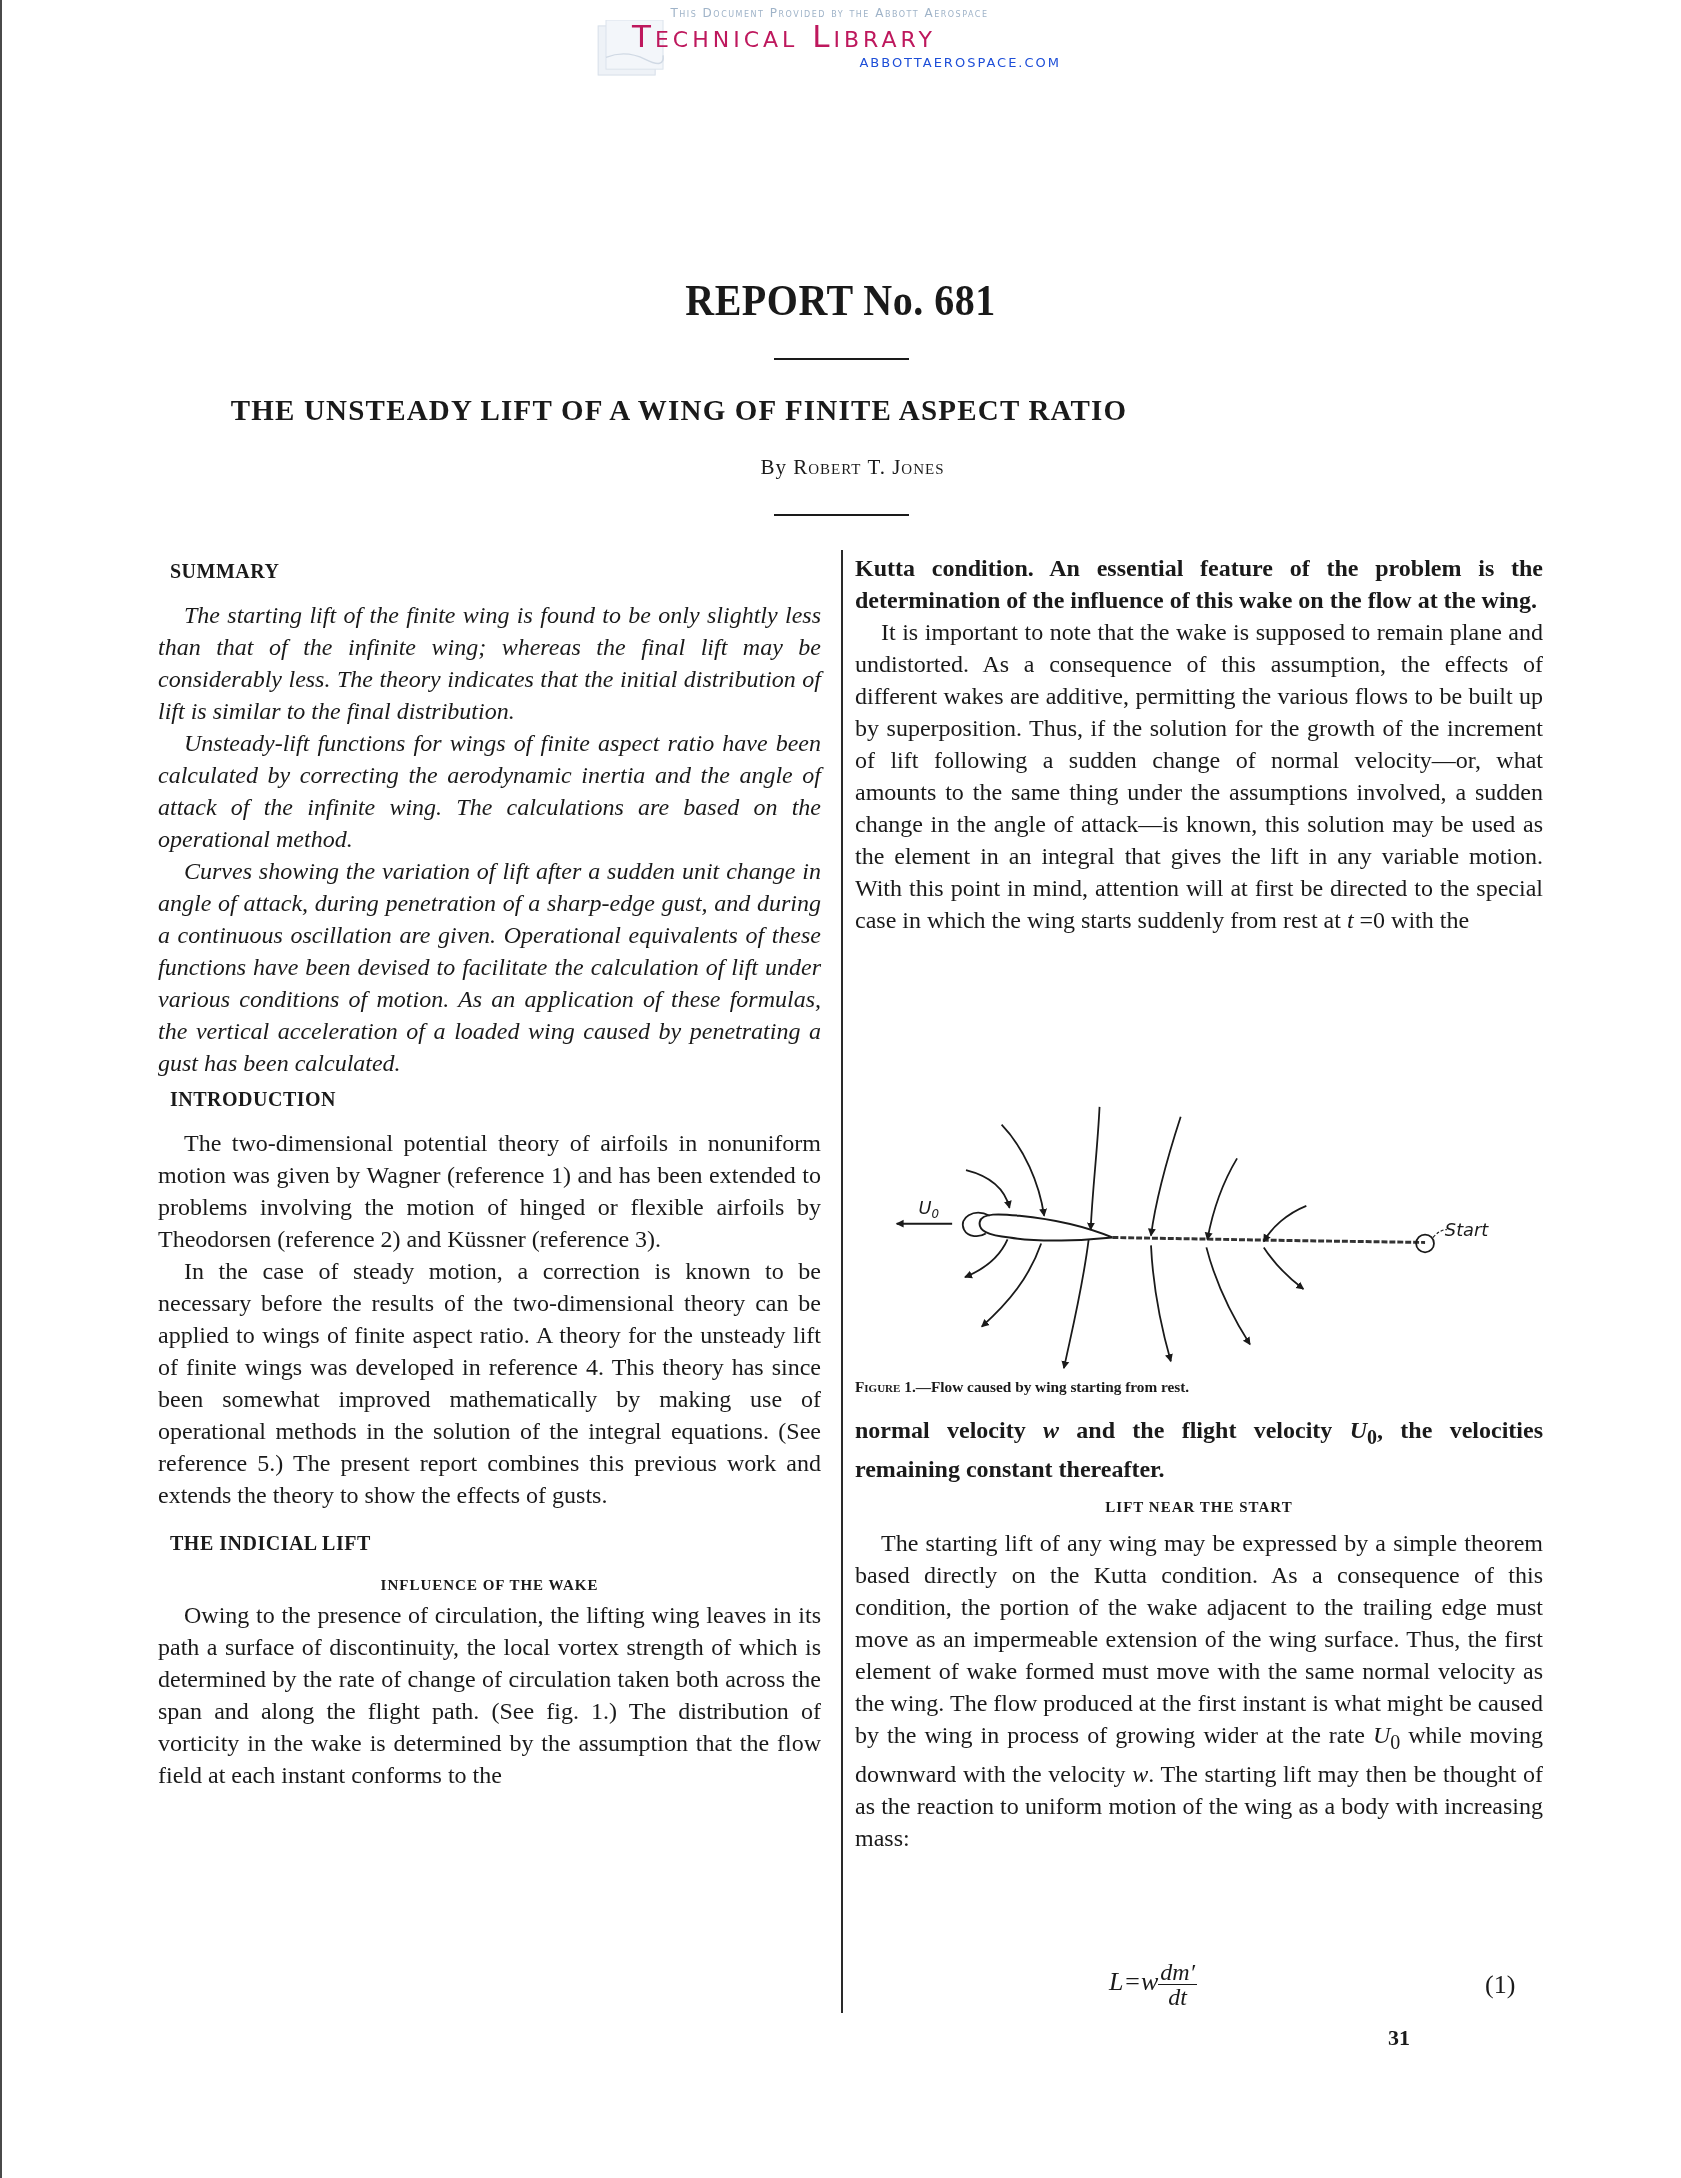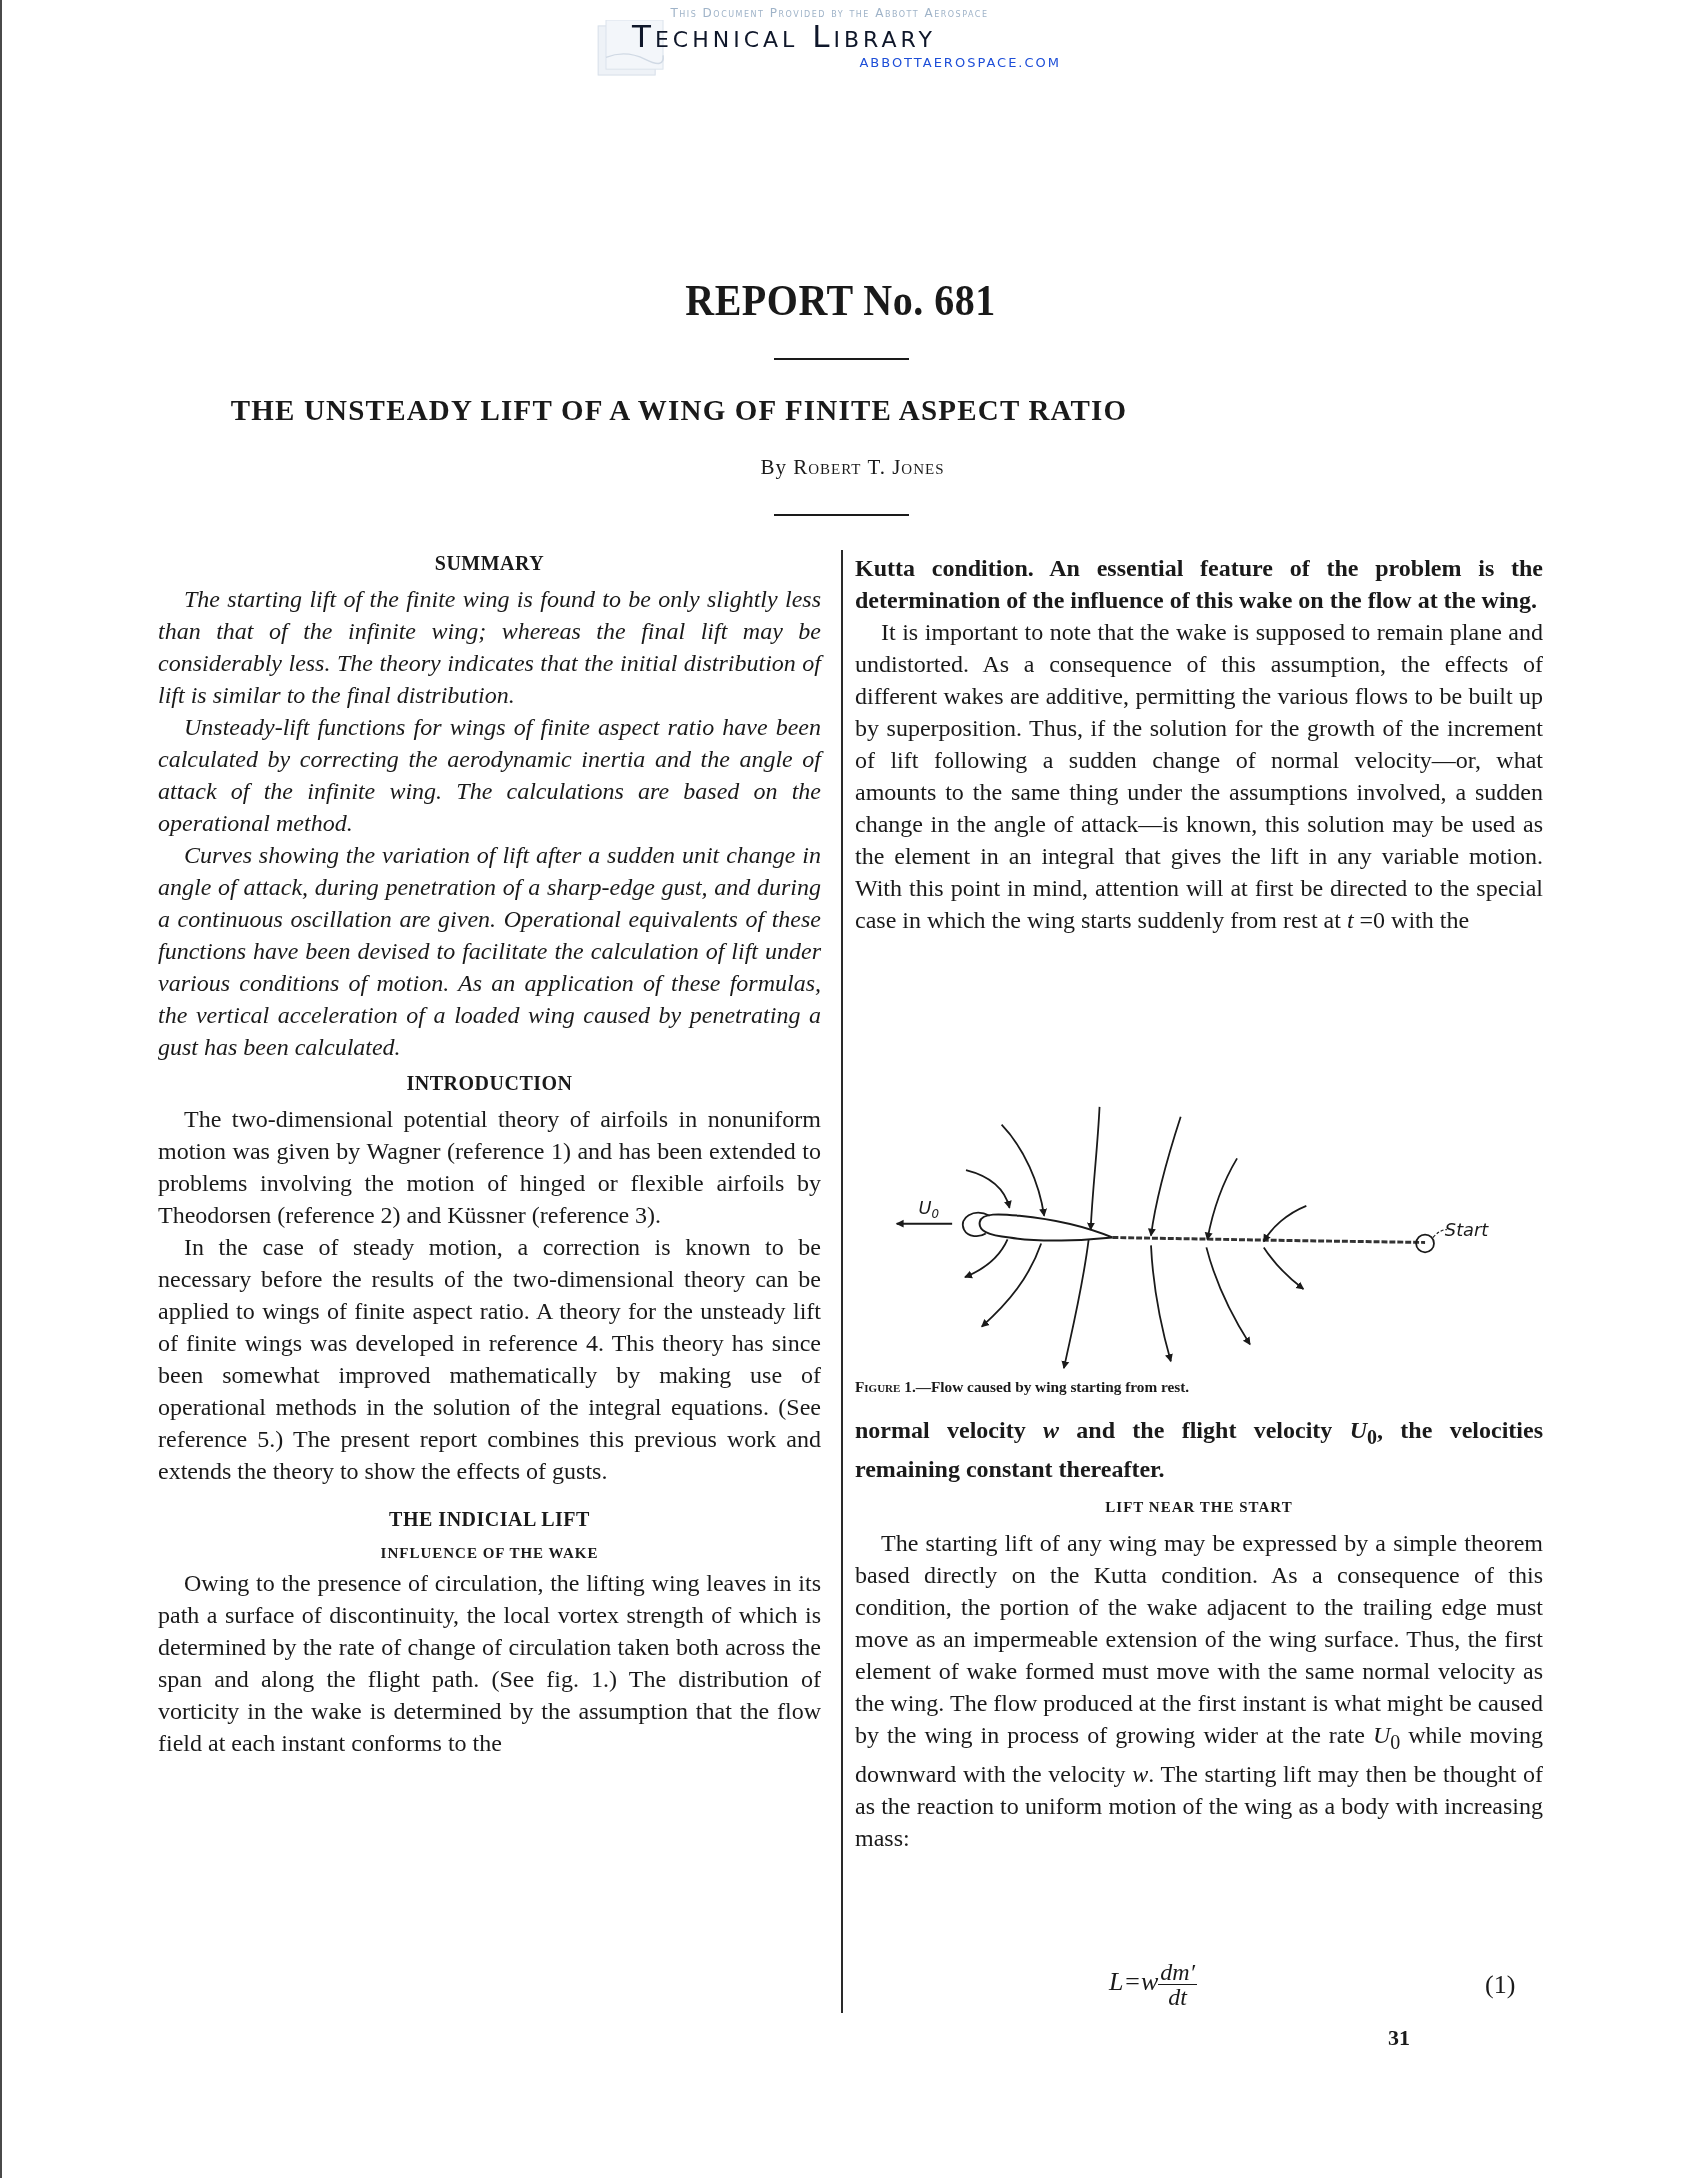--- a/index.html
+++ b/index.html
@@ -2,37 +2,37 @@
 <html><head>
 <meta charset="utf-8">
 <style>
   html, body { margin:0; padding:0; background:#ffffff; }
   body { width:1681px; height:2178px; position:relative; overflow:hidden; font-family:"Liberation Serif","DejaVu Serif",serif; color:#1a1a1a; }
   .page-border { position:absolute; left:0; top:0; width:2px; height:2178px; background:#4a4a4a; }
 
   
   .wm { position:absolute; left:592px; top:4px; width:475px; height:79px; }
   .wm-line1 { position:absolute; left:0; top:2px; width:475px; text-align:center; font-family:"DejaVu Sans",sans-serif; font-size:12px; letter-spacing:1.5px; color:#9fb3c8; font-variant:small-caps; }
-  .wm-line2 { position:absolute; left:40px; top:14px; font-family:"DejaVu Sans",sans-serif; font-size:31px; letter-spacing:4px; color:#0f172a; font-variant:small-caps; }
+  .wm-line2 { position:absolute; left:40px; top:14px; font-family:"DejaVu Sans",sans-serif; font-size:31px; letter-spacing:4px; color:#be185d; font-variant:small-caps; }
   .wm-line3 { position:absolute; right:6px; top:51px; font-family:"DejaVu Sans",sans-serif; font-size:13px; letter-spacing:2px; color:#1d4ed8; }
   .wm-logo { position:absolute; left:4px; top:16px; width:79px; height:59px; }
 
   .report-no { position:absolute; left:0; width:1681px; top:277px; text-align:center; font-size:40px; font-weight:bold; letter-spacing:0.5px; transform:scaleY(1.1); }
   .rule { position:absolute; height:2px; background:#1a1a1a; }
   .title { position:absolute; left:0; width:1358px; top:394px; text-align:center; font-size:29px; font-weight:bold; letter-spacing:1.2px; }
   .byline { position:absolute; left:12px; width:1681px; top:455px; text-align:center; font-size:21px; letter-spacing:1px; }
   .sc { font-variant:small-caps; }
 
   .col { position:absolute; font-size:24px; line-height:32px; text-align:justify; }
   .col-left { left:158px; width:663px; top:543px; }
   .col-right { left:855px; width:688px; top:552px; }
   .col p { margin:0; text-indent:26px; }
   .col p.noindent { text-indent:0;font-weight:bold; }
   .summary p { font-style:italic; }
-  .h-main { text-align:center; font-weight:bold; font-size:20px; letter-spacing:0.5px; margin:4px; line-height:32px; }
+  .h-main { text-align:left; font-weight:bold; font-size:20px; letter-spacing:0.5px; margin:12px; line-height:32px; }
   .h-sub { text-align:center; font-weight:bold; font-size:15px; letter-spacing:1px; margin:0; line-height:28px; }
   .col-divider { position:absolute; left:841px; top:550px; width:2px; height:1463px; background:#2a2a2a; }
 
   .figure { position:absolute; left:871px; top:1089px; width:653px; height:297px; }
   .fig-caption { position:absolute; left:855px; width:688px; top:1378px; font-size:15.3px; font-weight:bold; }
   .fig-caption .sc { font-variant:small-caps; }
 
   .equation { position:absolute; left:1109px; top:1960px; font-style:italic; font-size:26px; }
   .eq-frac { display:inline-block; vertical-align:middle; text-align:center; font-size:24px; line-height:24px; }
   .eq-num { display:block; border-bottom:1.5px solid #1a1a1a; padding:0 2px; }

